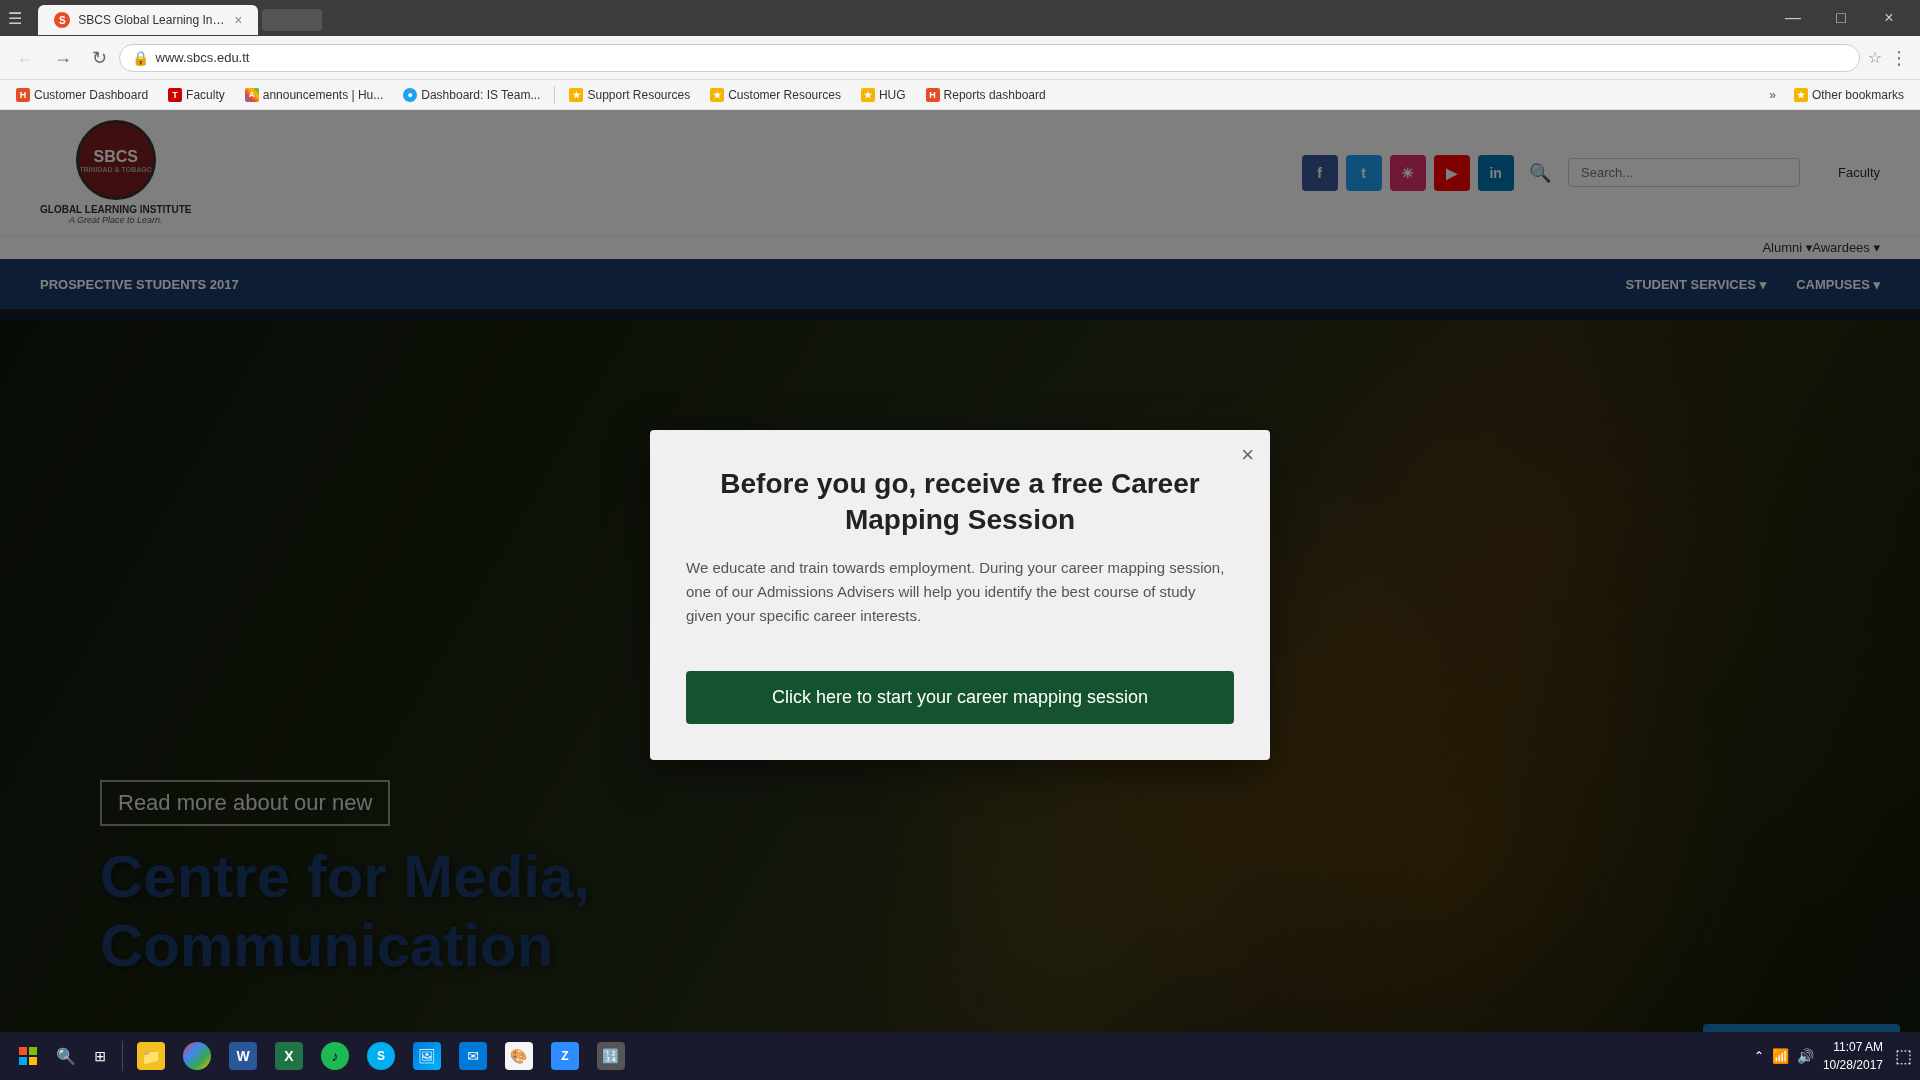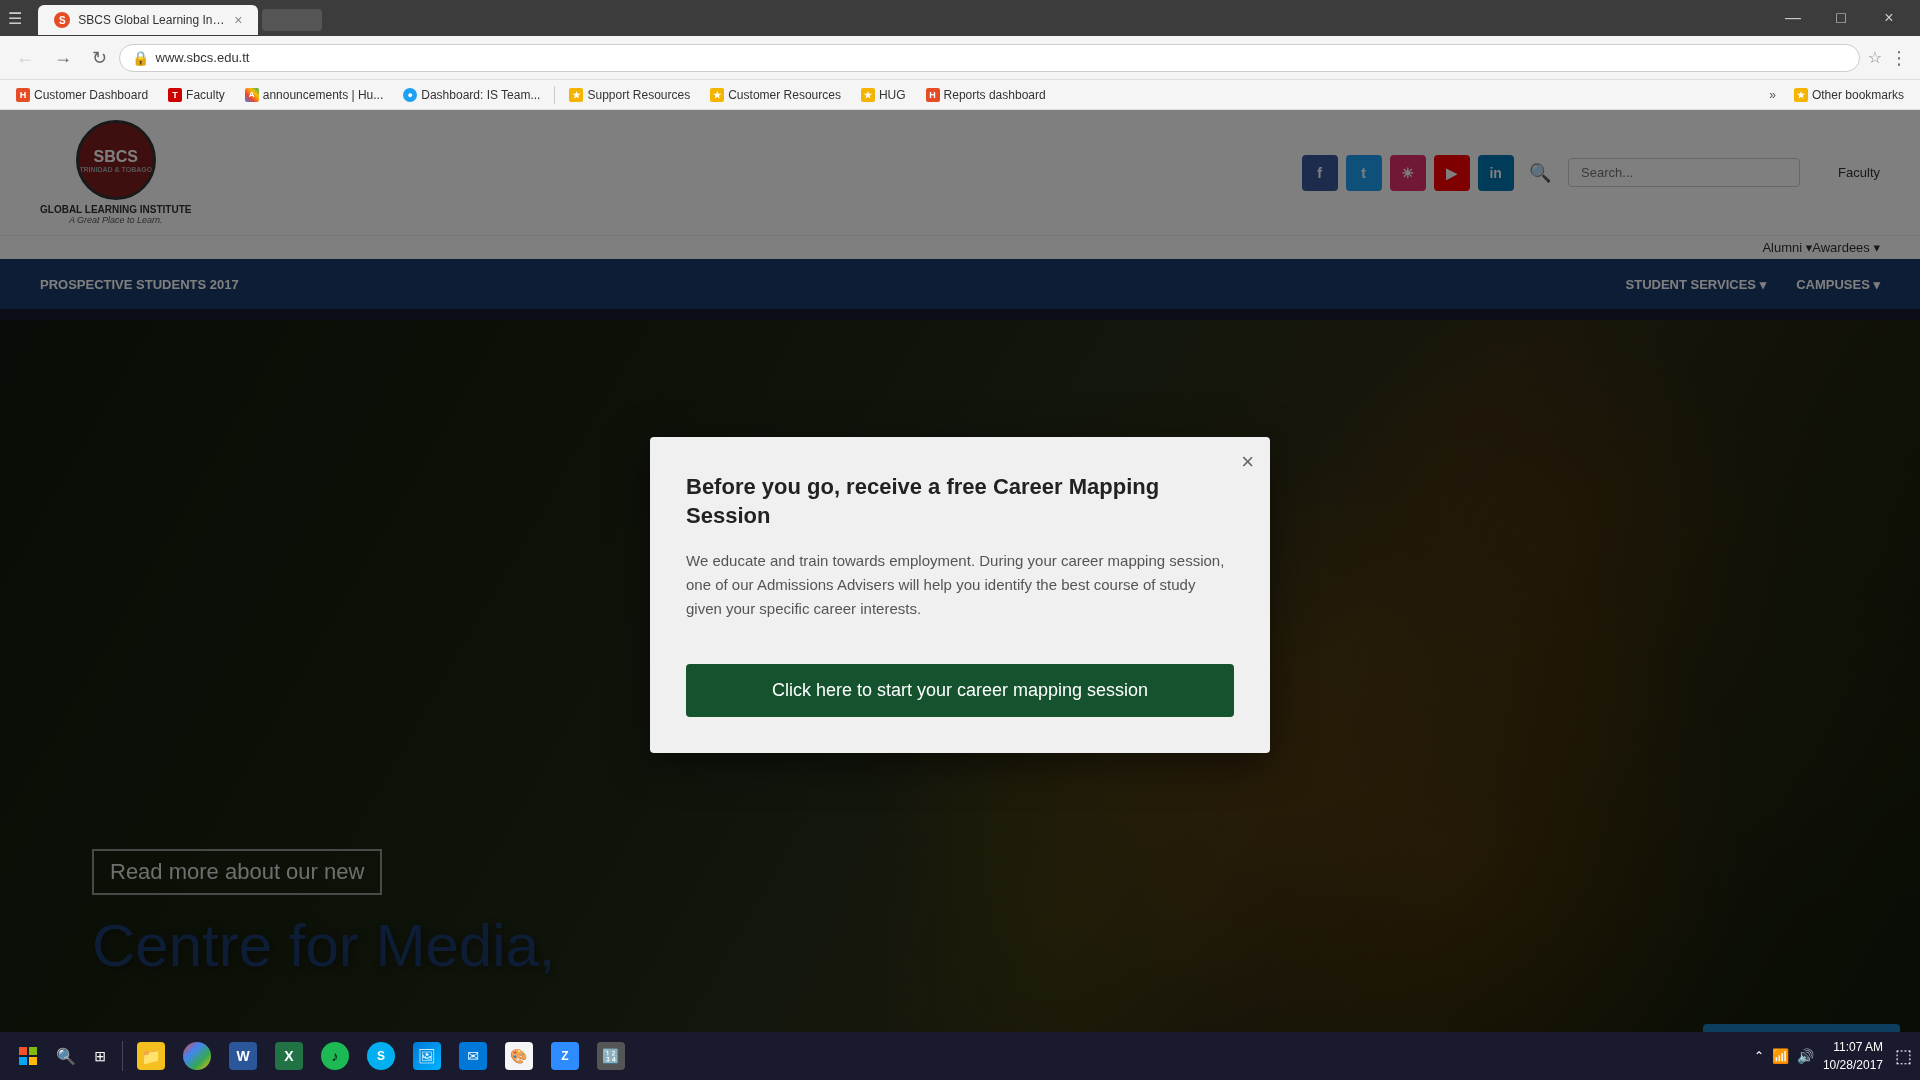--- a/index.html
+++ b/index.html
@@ -64,21 +64,21 @@
     .site-nav-item { color: white; font-size: 13px; font-weight: 600; cursor: pointer; text-transform: uppercase; white-space: nowrap; }
     .site-nav-item.dropdown::after { content: ' ▾'; }
 
     
     .chat-widget { position: absolute; bottom: 20px; right: 20px; background: #1a7abf; color: white; padding: 10px 20px; border-radius: 4px; font-size: 14px; cursor: pointer; display: flex; align-items: center; gap: 8px; z-index: 5; }
 
     
     .modal-overlay { position: absolute; top: 0; left: 0; right: 0; bottom: 0; background: rgba(0,0,0,0.5); z-index: 10; display: flex; align-items: center; justify-content: center; }
     .modal { background: #f0f0f0; border-radius: 4px; width: 620px; padding: 36px; position: relative; box-shadow: 0 10px 40px rgba(0,0,0,0.5); }
     .modal-close { position: absolute; top: 14px; right: 16px; font-size: 22px; color: #666; cursor: pointer; background: none; border: none; line-height: 1; }
-    .modal-title { font-size: 22px; font-weight: 700; color: #222; margin-bottom: 18px; line-height: 1.3; }
+    .modal-title { font-size: 28px; font-weight: 700; color: #222; margin-bottom: 18px; line-height: 1.3; text-align: center; }
     .modal-body { font-size: 15px; color: #555; line-height: 1.6; margin-bottom: 43px; }
     .modal-cta { background: #14532d; color: white; border: none; border-radius: 4px; padding: 16px 24px; font-size: 18px; width: 100%; cursor: pointer; font-weight: 500; }
 
     
     .taskbar { position: absolute; bottom: 0; left: 0; right: 0; height: 48px; background: #1a1a2e; display: flex; align-items: center; padding: 0 8px; gap: 2px; z-index: 20; }
     .taskbar-start { width: 40px; height: 40px; display: flex; align-items: center; justify-content: center; cursor: pointer; }
     .start-icon { display: grid; grid-template-columns: 1fr 1fr; gap: 2px; width: 18px; height: 18px; }
     .start-square { background: white; }
     .taskbar-search { width: 32px; height: 32px; display: flex; align-items: center; justify-content: center; cursor: pointer; color: white; font-size: 16px; }
     .taskbar-task { width: 32px; height: 32px; display: flex; align-items: center; justify-content: center; cursor: pointer; color: white; font-size: 14px; }
@@ -225,25 +225,26 @@
 
       <div style="position:absolute; top:0; left:0; right:0; bottom:0; background: 
         radial-gradient(circle at 60% 50%, rgba(255,160,0,0.25) 0%, transparent 25%),
         radial-gradient(circle at 75% 70%, rgba(255,140,0,0.3) 0%, transparent 20%),
         radial-gradient(circle at 80% 30%, rgba(255,120,0,0.2) 0%, transparent 15%),
         radial-gradient(circle at 55% 80%, rgba(200,180,0,0.2) 0%, transparent 18%),
         linear-gradient(120deg, #1a2a15 0%, #2a3a1a 25%, #3a4a2a 45%, #5a4a20 65%, #3a3a15 80%, #1a2a10 100%);
         opacity:0.9;"></div>
       <div style="position:absolute; top:0; left:0; right:0; bottom:0; background:rgba(0,0,0,0.4);"></div>
 
-      <div style="position:absolute; bottom:100px; left:92px;">
+      <div style="position:absolute; bottom:100px; left:100px;">
         <div style="border: 2px solid rgba(200,200,200,0.7); padding:8px 16px; display:inline-block; margin-bottom:16px;">
           <span style="font-size:22px; color:#ddd;">Read more about our new</span>
         </div>
-        <div style="font-size:60px; font-weight:400; color:#1a3a6b; text-shadow: 2px 2px 8px rgba(0,0,0,0.5);">Centre for Media,</div>
+        <div style="font-size:60px; font-weight:700; color:#1a3a6b; text-shadow: 2px 2px 8px rgba(0,0,0,0.5);">Centre for Media,</div>
+        <div style="font-size:60px; font-weight:900; color:#1a3a6b; text-shadow: 2px 2px 8px rgba(0,0,0,0.5);">Communication</div>
       </div>
     </div>
 
     <div class="modal-overlay">
       <div class="modal">
         <button class="modal-close">×</button>
         <div class="modal-title">Before you go, receive a free Career Mapping Session</div>
         <div class="modal-body">We educate and train towards employment. During your career mapping session, one of our Admissions Advisers will help you identify the best course of study given your specific career interests.</div>
         <button class="modal-cta">Click here to start your career mapping session</button>
       </div>

